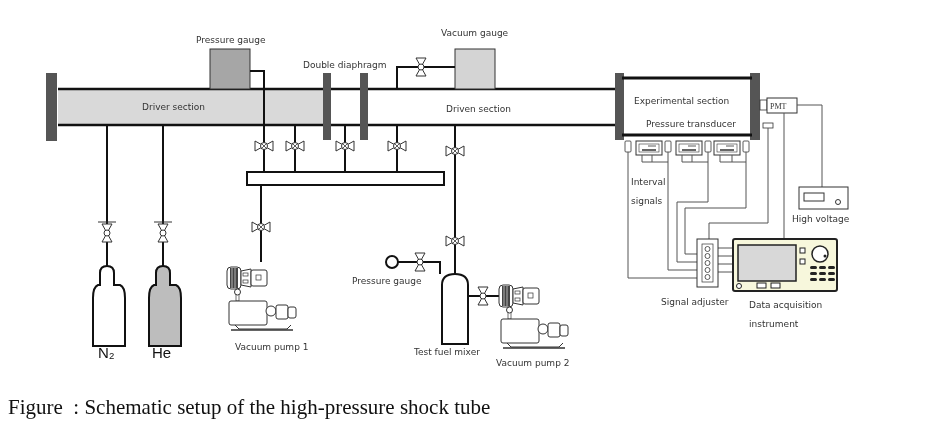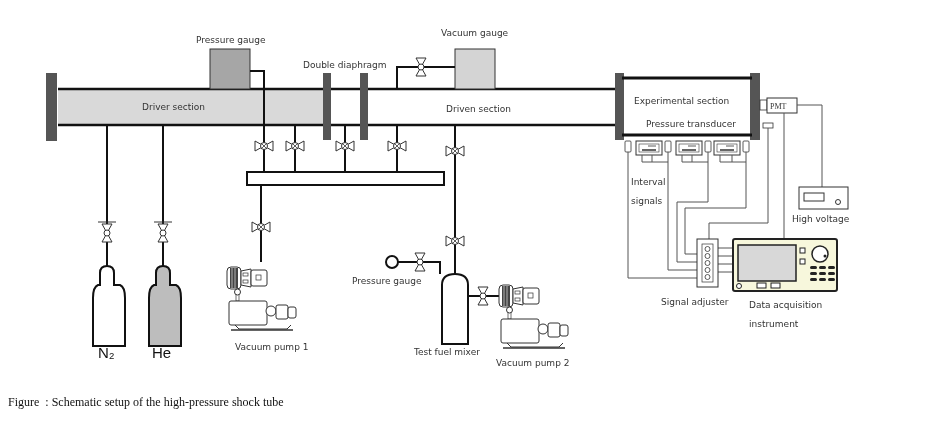--- a/index.html
+++ b/index.html
@@ -1,21 +1,21 @@
 <!DOCTYPE html>
 <html><head>
   <meta charset="utf-8">
   <style>
     html, body { margin: 0; padding: 0; background: #ffffff; }
     body { width: 938px; height: 426px; position: relative; overflow: hidden; }
     #diagram { position: absolute; left: 0; top: 0; width: 938px; height: 380px; }
     .lbl { font-family: "DejaVu Sans", sans-serif; font-size: 9px; fill: #333; }
     .gas { font-family: "Liberation Sans", sans-serif; font-size: 15px; fill: #111; }
     .caption { position: absolute; left: 8px; top: 395px;
-      font-family: "Liberation Serif", serif; font-size: 12px; color: #111; white-space: pre; }
+      font-family: "Liberation Serif", serif; font-size: 21px; color: #111; white-space: pre; }
   </style>
 </head>
 <body>
 
 <svg id="diagram" viewBox="0 0 938 380" xmlns="http://www.w3.org/2000/svg">
   <defs>
     <g id="valve">
       <path d="M-9,-5 L-9,5 L0,0 Z M9,-5 L9,5 L0,0 Z" fill="#fff" stroke="#333" stroke-width="1"></path>
       <circle cx="0" cy="0" r="3.5" fill="#fff" stroke="#333" stroke-width="1"></circle>
       <line x1="-3" y1="-3" x2="3" y2="3" stroke="#333" stroke-width="0.8"></line>

